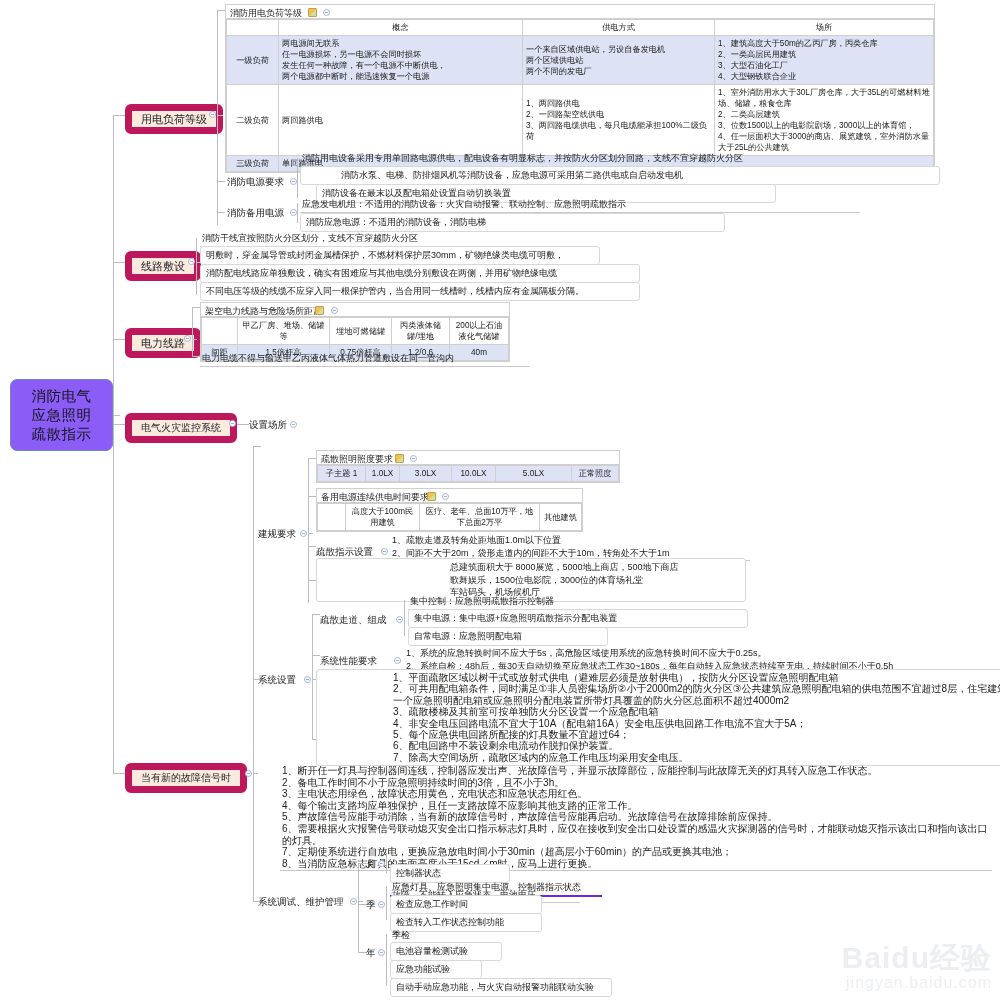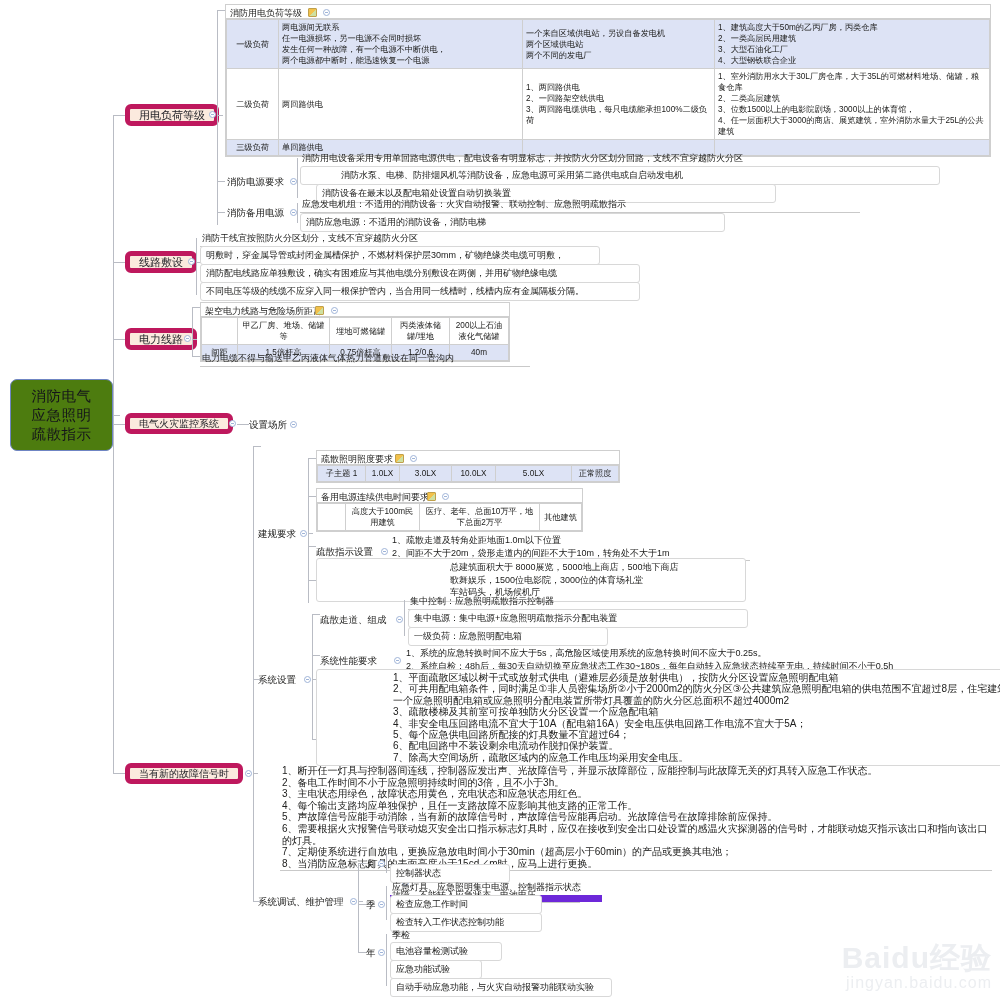--- a/index.html
+++ b/index.html
@@ -6,35 +6,35 @@
   body{
     width:1000px;height:1003px;background:#ffffff;
     font-family:"Liberation Sans","DejaVu Sans",sans-serif;
     color:#1a1a1a;overflow:hidden;position:relative;
   }
   #root{position:absolute;left:0;top:0;width:1000px;height:1003px;}
 
   
   .central{
     position:absolute;left:10px;top:379px;width:103px;height:72px;
-    background:#4d7c0f;border:1px solid #6f85c3;border-radius:7px;
+    background:#8b5cf6;border:1px solid #6f85c3;border-radius:7px;
     display:flex;align-items:center;justify-content:center;
     box-sizing:border-box;
   }
   .central-txt{
     font-family:"DejaVu Serif","Liberation Serif",serif;
     font-size:14.5px;line-height:19px;color:#15151a;text-align:center;
     letter-spacing:.5px;white-space:pre-line;
   }
 
   
   .branch{
-    position:absolute;background:#fbeade;border:5px solid #be185d;
+    position:absolute;background:#fbeade;border:7px solid #be185d;
     border-radius:6px;box-sizing:border-box;height:22px;
-    display:flex;align-items:center;justify-content:center;padding:0 9px;
+    display:flex;align-items:center;justify-content:center;padding:8px 9px;
     font-family:Liberation Sans, sans-serif;
     font-size:11px;color:#24242a;white-space:nowrap;
   }
   .branch.small{font-size:10px;height:21px;}
 
   
   .sublabel{
     position:absolute;font-size:9.5px;color:#20201f;white-space:nowrap;
   }
 
@@ -121,34 +121,40 @@
   <div class="branch" style="left:125px;top:104px;">
     <span>用电负荷等级</span>
   </div>
   <div class="dot" style="left:209px;top:111px;"></div>
   <div class="ln lnv" style="left:217px;top:10px;height:215px;"></div>
   <div class="ln lnh" style="left:217px;top:115px;width:6px;"></div>
   <div class="ln lnh" style="left:217px;top:10px;width:8px;"></div>
   <div class="ln lnh" style="left:217px;top:181px;width:8px;"></div>
   <div class="ln lnh" style="left:217px;top:212px;width:8px;"></div>
 
-  <div class="tblwrap" style="left:225px;top:4px;width:766px;">
+  <div class="tblwrap" style="left:225px;top:4px;width:710px;">
     <div class="tblcap">
       <span>消防用电负荷等级</span>
       <span class="noteicon" style="left:82px;top:3px;"></span>
       <span class="dot" style="left:97px;top:4px;"></span>
     </div>
     <table class="mm">
       <colgroup>
           <col style="width:52px">
           <col style="width:244px">
           <col style="width:192px">
           <col style="width:auto">
         </colgroup>
       <tbody>
+        <tr>
+          <th class="wht"></th>
+          <th class="wht">概念</th>
+          <th class="wht">供电方式</th>
+          <th class="wht">场所</th>
+        </tr>
         <tr>
           <td class="cc shade">一级负荷</td>
           <td class="shade bl">两电源间无联系
 任一电源损坏，另一电源不会同时损坏
 发生任何一种故障，有一个电源不中断供电，
 两个电源都中断时，能迅速恢复一个电源</td>
           <td class="shade bl">一个来自区域供电站，另设自备发电机
 两个区域供电站
 两个不同的发电厂</td>
           <td class="shade bl">1、建筑高度大于50m的乙丙厂房，丙类仓库
@@ -357,21 +363,21 @@
   <div class="ln lnh" style="left:312px;top:655px;width:8px;"></div>
   <div class="ln lnh" style="left:312px;top:739px;width:8px;"></div>
 
   <div class="sublabel" style="left:320px;top:614px;">
     <span>疏散走道、组成</span>
   </div>
   <div class="dot" style="left:396px;top:616px;"></div>
   <div class="ln lnv" style="left:404px;top:600px;height:36px;"></div>
   <div class="leaf nol" style="left:408px;top:595px;width:280px;border-bottom:1px solid #c9c9c9;">集中控制：应急照明疏散指示控制器</div>
   <div class="leaf boxed" style="left:408px;top:609px;width:340px;">集中电源：集中电源+应急照明疏散指示分配电装置</div>
-  <div class="leaf boxed" style="left:408px;top:627px;width:200px;">一级负荷：应急照明配电箱</div>
+  <div class="leaf boxed" style="left:408px;top:627px;width:200px;">自常电源：应急照明配电箱</div>
 
   <div class="sublabel" style="left:320px;top:655px;">
     <span>系统性能要求</span>
   </div>
   <div class="dot" style="left:394px;top:657px;"></div>
   <div class="leaf" style="left:404px;top:647px;width:588px;">1、系统的应急转换时间不应大于5s，高危险区域使用系统的应急转换时间不应大于0.25s。
 2、系统自检：48h后，每30天自动切换至应急状态工作30~180s，每年自动转入应急状态持续至无电，持续时间不小于0.5h</div>
 
   <div class="sublabel" style="left:320px;top:739px;">
     <span>供电设计</span>
@@ -414,21 +420,21 @@
     <span class="dot" style="position:relative;display:inline-block;margin:0 8px 0 10px;top:1px;"></span>
     <span>故障、不能转入应急状态、电池电压</span>
   </div>
   <div class="leaf boxed" style="left:390px;top:864px;width:120px;">控制器状态</div>
 
   <div class="sublabel" style="left:366px;top:899px;">
     <span>季</span>
   </div>
   <div class="dot" style="left:378px;top:901px;"></div>
   <div class="ln lnv" style="left:386px;top:886px;height:34px;"></div>
-  <div class="leaf nol" style="left:390px;top:881px;width:212px;border-bottom:7px solid #6d28d9;">应急灯具、应急照明集中电源、控制器指示状态</div>
+  <div class="leaf nol" style="left:390px;top:881px;width:212px;border-bottom:2px solid #6d28d9;">应急灯具、应急照明集中电源、控制器指示状态</div>
   <div class="leaf boxed" style="left:390px;top:895px;width:152px;">检查应急工作时间</div>
   <div class="leaf boxed" style="left:390px;top:913px;width:152px;">检查转入工作状态控制功能</div>
 
   <div class="sublabel" style="left:366px;top:947px;">
     <span>年</span>
   </div>
   <div class="dot" style="left:378px;top:949px;"></div>
   <div class="ln lnv" style="left:386px;top:934px;height:52px;"></div>
   <div class="leaf nol" style="left:390px;top:929px;width:60px;">季检</div>
   <div class="leaf boxed" style="left:390px;top:942px;width:112px;">电池容量检测试验</div>

